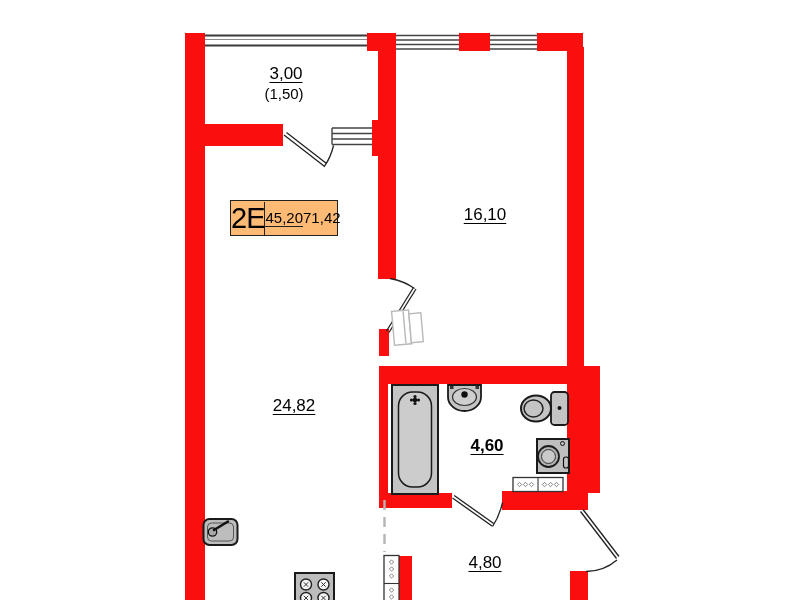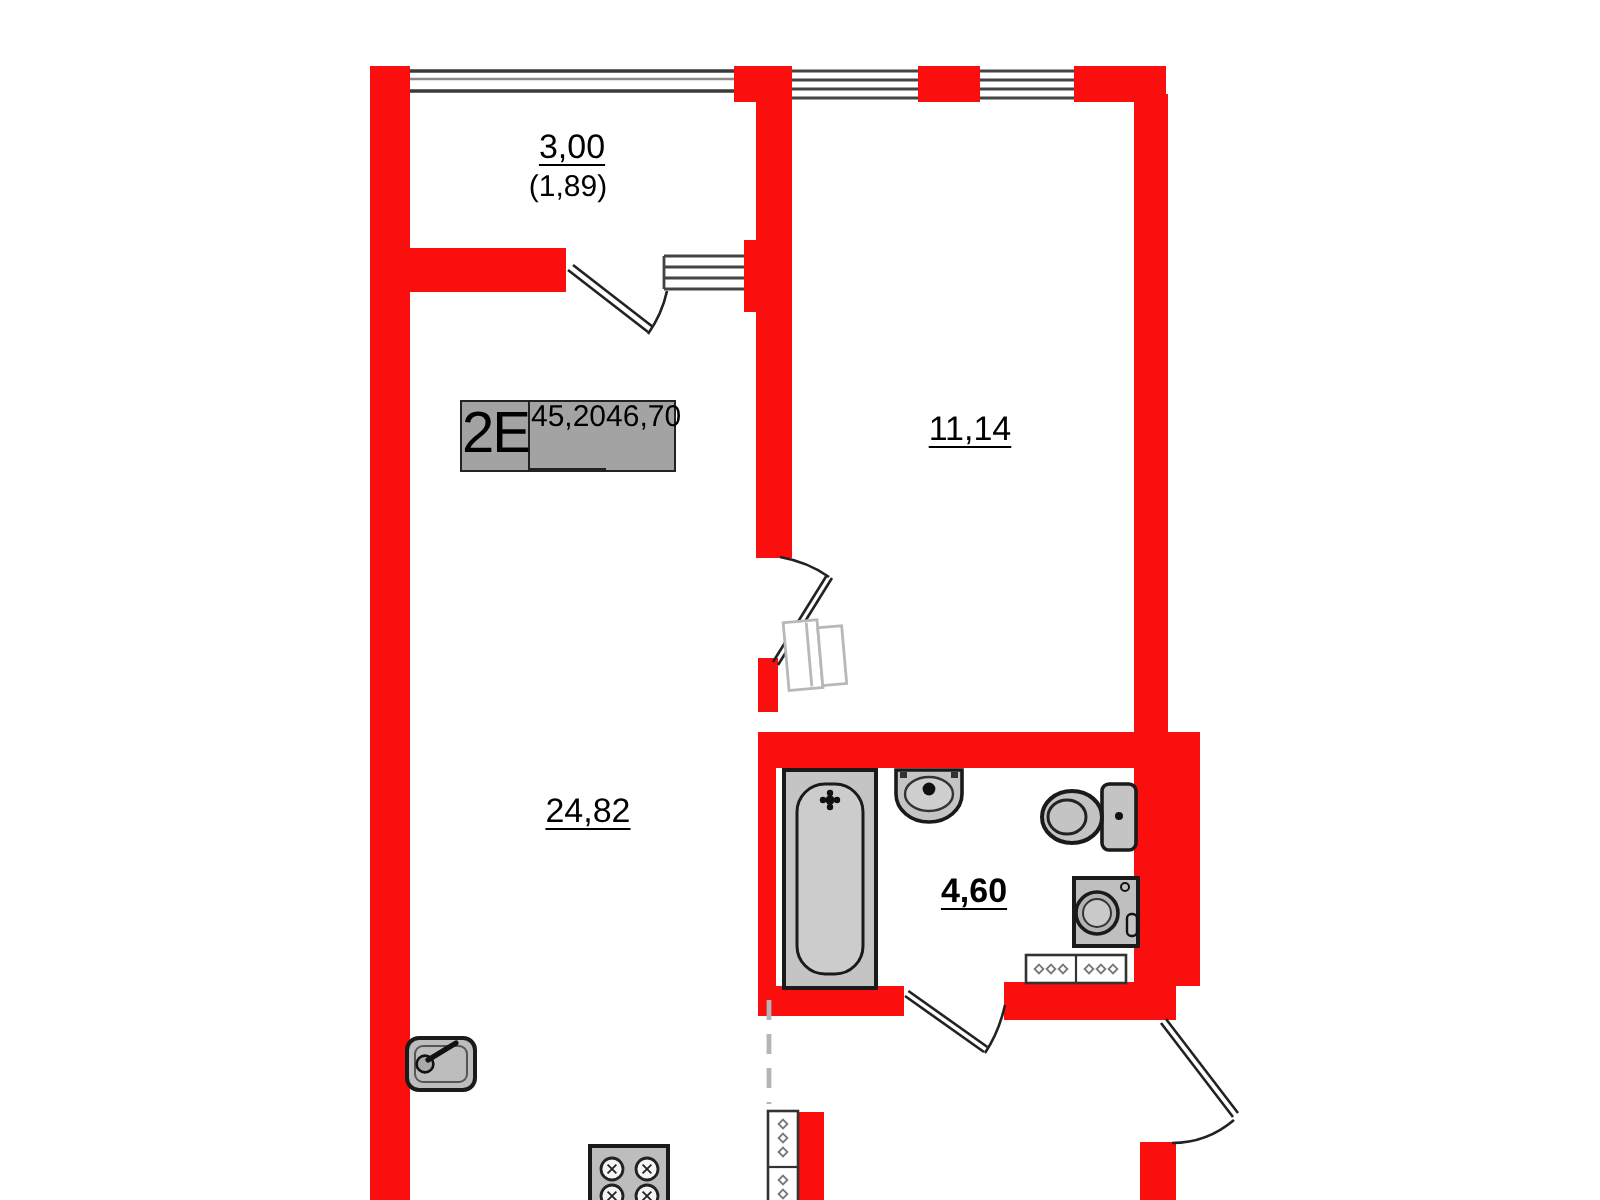--- a/index.html
+++ b/index.html
@@ -4,21 +4,21 @@
 <style>
   html,body{margin:0;padding:0;background:#fff;}
   .plan{position:relative;width:660px;height:600px;background:#ffffff;overflow:hidden;
         font-family:"Liberation Sans",sans-serif;color:#000;margin-top:33px;}
   .wall{position:absolute;background:#fb0e0e;}
   .overlay{position:absolute;left:0;top:0;width:800px;height:600px;}
   .room-label{position:absolute;width:100px;text-align:center;font-size:17px;
               text-decoration:underline;text-underline-offset:3px;white-space:nowrap;}
   .room-sub{position:absolute;width:100px;text-align:center;font-size:15px;white-space:nowrap;}
   .unit-table{position:absolute;left:230px;top:167px;width:108px;height:36px;
-              border:1.6px solid #222;background:#a3a3a3;display:flex;box-sizing:border-box;}
+              border:1.6px solid #222;background:#fdba74;display:flex;box-sizing:border-box;align-items:center;}
   .unit-code{width:50px;border-right:1.4px solid #222;font-size:29px;line-height:33px;
              text-align:center;letter-spacing:-1px;}
   .unit-areas{flex:1;display:flex;flex-direction:row;}
   .unit-areas .cell{flex:1;font-size:15px;line-height:16px;text-align:center;}
   .unit-areas .top{border-bottom:1.4px solid #222;}
 </style>
 </head>
 <body>
 
 <div class="plan">
@@ -181,30 +181,31 @@
           <line x1="325.7" y1="549.3" x2="321.3" y2="553.7"></line>
         <line x1="303.8" y1="562.8" x2="308.2" y2="567.2"></line>
           <line x1="308.2" y1="562.8" x2="303.8" y2="567.2"></line>
         <line x1="321.3" y1="562.8" x2="325.7" y2="567.2"></line>
           <line x1="325.7" y1="562.8" x2="321.3" y2="567.2"></line>
       </g>
     </g>
   </svg>
 
   <div class="room-label" style="left:236px;top:31px;">3,00</div>
-  <div class="room-sub" style="left:234px;top:52px;">(1,89)</div>
-
-  <div class="room-label" style="left:435px;top:172px;">11,14</div>
+  <div class="room-sub" style="left:234px;top:52px;">(1,50)</div>
+
+  <div class="room-label" style="left:435px;top:172px;">16,10</div>
 
   <div class="room-label" style="left:244px;top:363px;">24,82</div>
 
   <div class="room-label" style="left:437px;top:403px;font-weight:bold;">4,60</div>
 
+  <div class="room-label" style="left:435px;top:520px;">4,80</div>
 
   <div class="unit-table">
     <div class="unit-code">2E</div>
     <div class="unit-areas">
       <div class="cell top">45,20</div>
-      <div class="cell">46,70</div>
+      <div class="cell">71,42</div>
     </div>
   </div>
 
 </div>
 
 </body></html>

